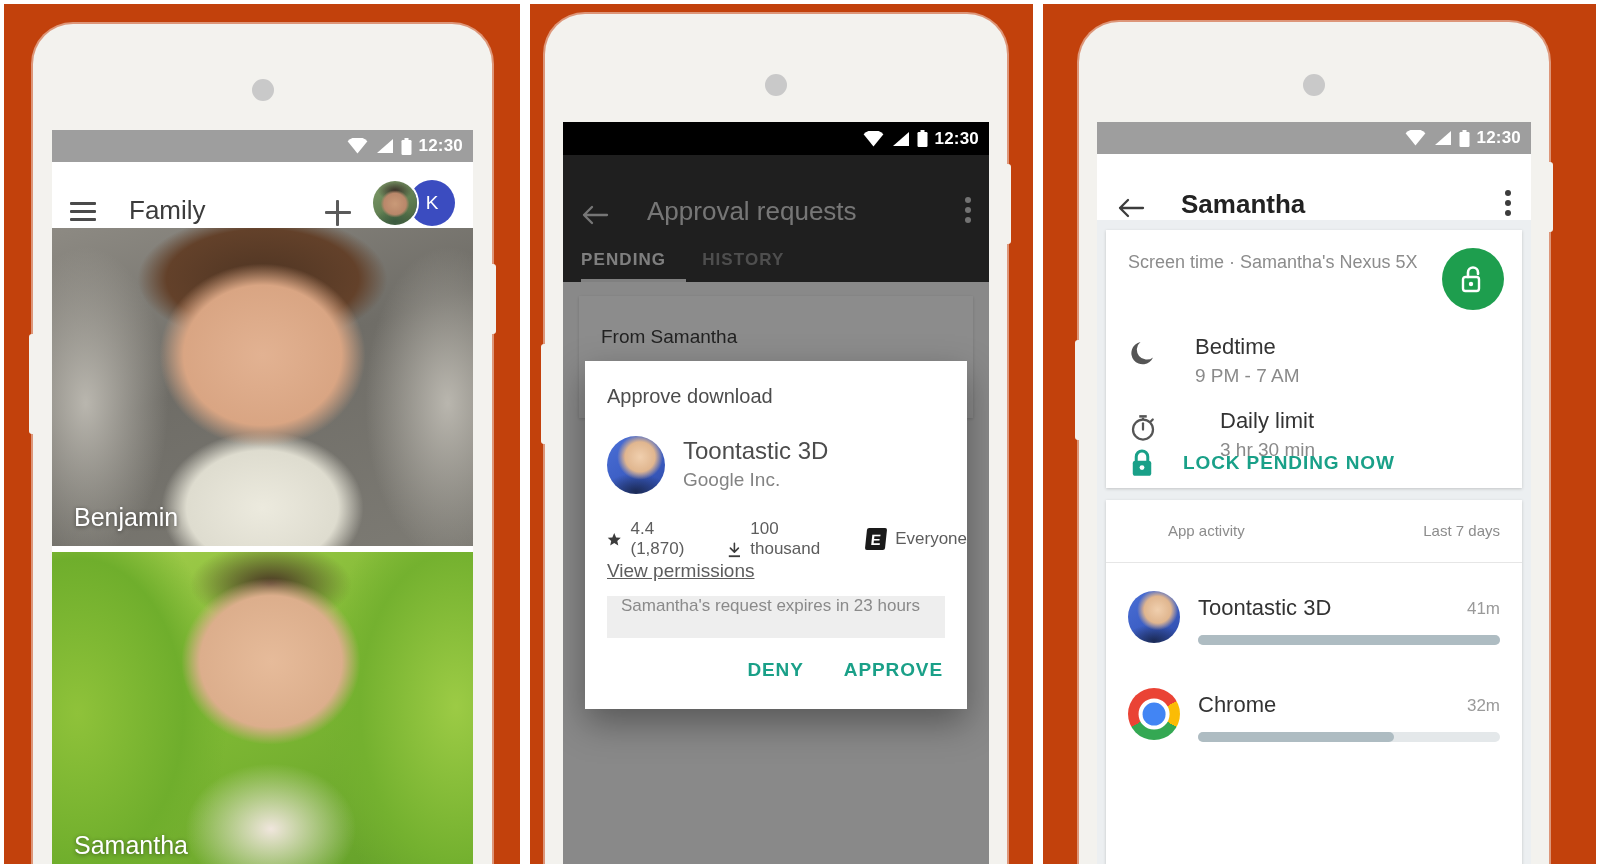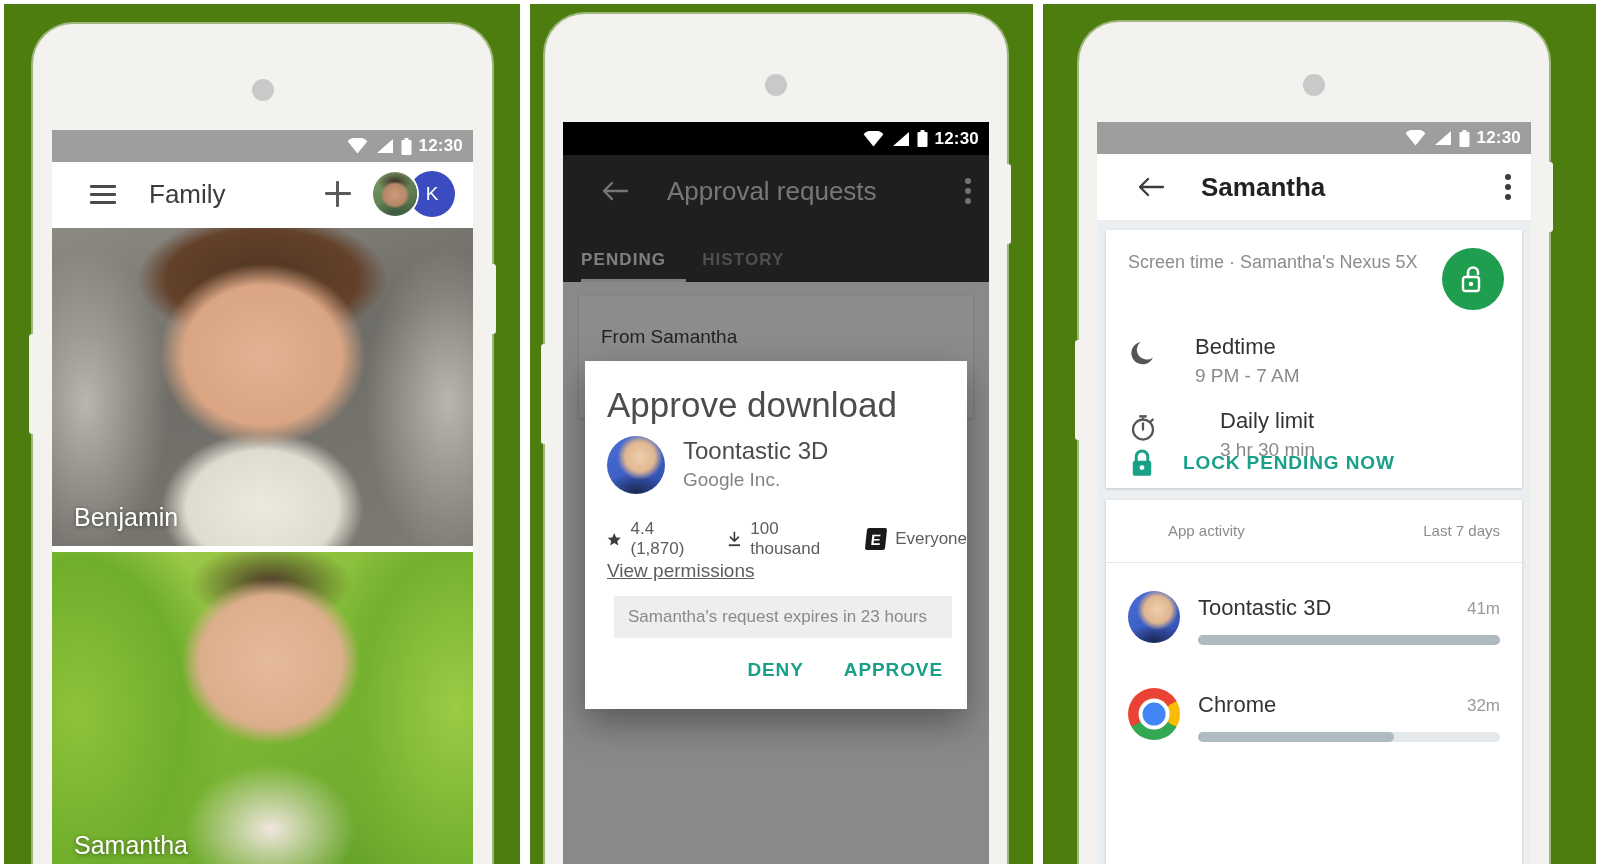--- a/index.html
+++ b/index.html
@@ -5,21 +5,21 @@
   * { box-sizing: border-box; margin: 0; padding: 0; }
   html, body {
     width: 1600px; height: 864px;
     background: #ffffff;
     font-family: "Liberation Sans", sans-serif;
     overflow: hidden;
   }
   .stage { position: relative; width: 1600px; height: 864px; background: #ffffff; }
 
   
-  .panel { position: absolute; top: 4px; height: 860px; background: #4d7c0f; overflow: hidden; }
+  .panel { position: absolute; top: 4px; height: 860px; background: #c2410c; overflow: hidden; }
   #panel-1 { left: 4px;    width: 516px; }
   #panel-2 { left: 530px;  width: 503px; }
   #panel-3 { left: 1043px; width: 553px; }
 
   
   .phone {
     position: absolute;
     background: #f3f2ee;
     border-radius: 40px 40px 8px 8px;
     box-shadow: 0 0 0 2px rgba(255,255,255,.45);
@@ -43,21 +43,21 @@
     gap: 7px; padding: 0 10px; height: 100%;
     color: #fff; font-size: 17px; font-weight: 700;
     letter-spacing: .2px;
   }
   .statusbar.grey { background: #9e9e9e; }
   .statusbar.black { background: #000000; }
   .sb-icons { display: flex; align-items: center; gap: 7px; }
   .ic-wifi, .ic-sig, .ic-bat { display: block; }
 
   
-  .toolbar { display: flex; align-items: center; height: 100%; margin-left: 20px; }
+  .toolbar { display: flex; align-items: flex-end; height: 100%; }
   .tb-title { font-size: 26px; font-weight: 400; }
 
   .hamburger { width: 26px; }
   .hamburger i { display: block; height: 3px; background: #4a4a4a; margin: 5px 0; border-radius: 1px; }
 
   .plus { position: relative; width: 26px; height: 26px; }
   .plus:before, .plus:after {
     content: ""; position: absolute; background: #5a5a5a; border-radius: 1px;
   }
   .plus:before { left: 0; top: 11px; width: 26px; height: 3px; }
@@ -114,21 +114,21 @@
     padding-bottom: 12px;
   }
   .tab-underline { position: absolute; height: 3px; background: #e9e9e9; }
   .sheet-header { position: absolute; background: #b7b7b7; }
   .sheet-sub { position: absolute; font-size: 19px; color: #3f3f3f; }
 
   .dialog {
     position: absolute; background: #ffffff;
     box-shadow: 0 14px 34px rgba(0,0,0,.36);
   }
-  .dlg-title { font-size: 35px; color: #4c4c4c; font-weight: 400; }
+  .dlg-title { font-size: 20px; color: #4c4c4c; font-weight: 400; }
   .app-icon-toon {
     border-radius: 50%;
     background:
       radial-gradient(circle at 57% 36%, #f0cfae 0%, #e0b68f 30%, rgba(224,182,143,0) 46%),
       radial-gradient(ellipse 26% 12% at 44% 34%, #e03a3a 0%, rgba(224,58,58,0) 75%),
       radial-gradient(ellipse 26% 12% at 66% 34%, #2f4fd0 0%, rgba(47,79,208,0) 75%),
       radial-gradient(ellipse 70% 40% at 50% 96%, #1b2a55 0%, rgba(27,42,85,0) 80%),
       linear-gradient(145deg, #4a6fd6 0%, #3c5ec4 55%, #2e4ba8 100%);
   }
   .app-name { font-size: 24px; color: #4c4c4c; }
@@ -139,21 +139,21 @@
     display: inline-flex; align-items: center; justify-content: center;
     width: 20px; height: 22px; background: #1a1a1a; color: #fff;
     font-size: 15px; font-weight: 700; border-radius: 2px;
     transform: skewX(-6deg);
   }
   .permlink {
     font-size: 19px; color: #5d5d5d; text-decoration: underline;
   }
   .expiry {
     background: #eeeeee; color: #8a8a8a; font-size: 17px;
-    display: flex; align-items: center; padding-left: 14px; margin-left: 7px;
+    display: flex; align-items: flex-start; padding-left: 14px;
   }
   .dlg-btn {
     font-size: 19px; font-weight: 700; letter-spacing: .9px; color: #1aa088;
   }
 
   
   .r-bg { position: absolute; inset: 0; background: #eceff1; }
   .r-card { position: absolute; background: #ffffff; box-shadow: 0 1px 3px rgba(0,0,0,.18); }
   .r-screentime { font-size: 18px; color: #8c8c8c; text-align: center; }
   .r-status { font-size: 31px; color: #3c3c3c; font-weight: 400; }
@@ -306,21 +306,21 @@
             <div class="app-dev" style="margin-top:4px;">Google Inc.</div>
           </div>
 
           <div style="position:absolute; left:22px; top:158px; display:flex; align-items:center;">
             <div class="meta-row">
               <svg width="17" height="17" viewBox="0 0 20 20">
                 <path d="M10 1 L12.6 7.1 L19 7.7 L14.2 12 L15.6 18.4 L10 15 L4.4 18.4 L5.8 12 L1 7.7 L7.4 7.1 Z" fill="#3c3c3c"></path>
               </svg>
               <span class="lbl">4.4 (1,870)</span>
             </div>
-            <div class="meta-row" style="margin-left:28px;">
+            <div class="meta-row" style="margin-left:28px;align-items:flex-end;">
               <svg width="15" height="17" viewBox="0 0 16 18">
                 <path d="M8 0 V10 M3 6 L8 11 L13 6" stroke="#3c3c3c" stroke-width="2" fill="none" stroke-linecap="round" stroke-linejoin="round"></path>
                 <rect x="1" y="15" width="14" height="2.3" fill="#3c3c3c"></rect>
               </svg>
               <span class="lbl">100 thousand</span>
             </div>
             <div class="meta-row" style="margin-left:28px;">
               <span class="esrb">E</span>
               <span class="lbl">Everyone</span>
             </div>

